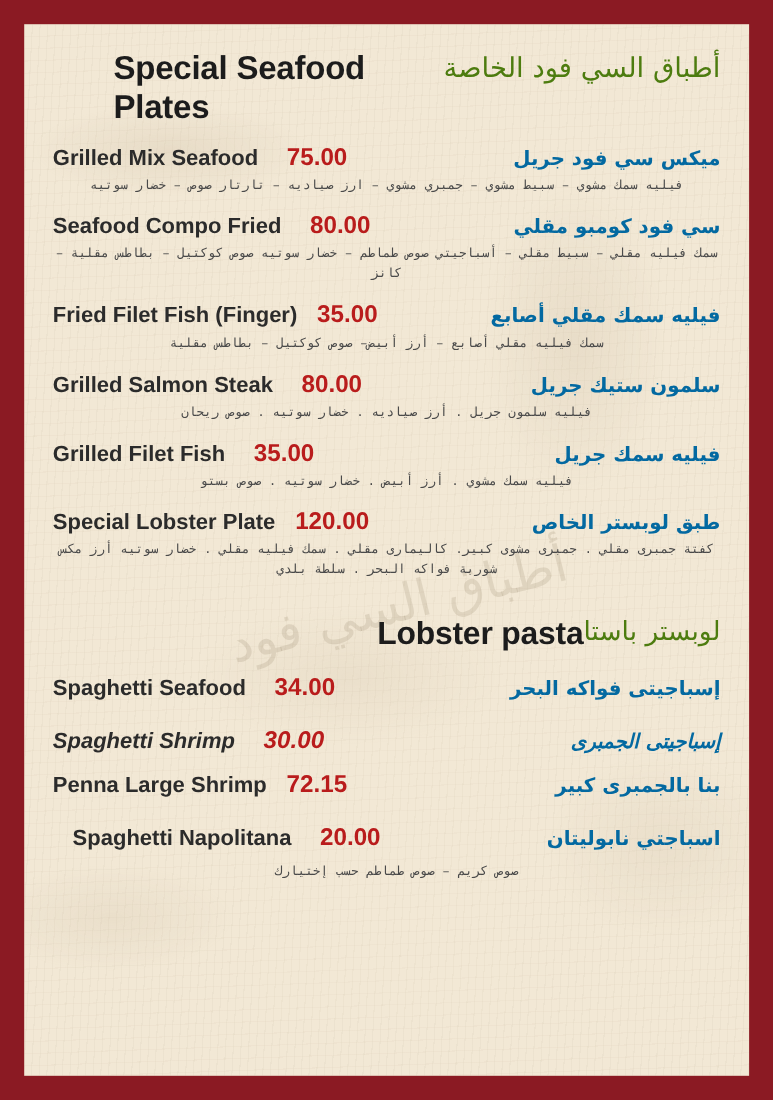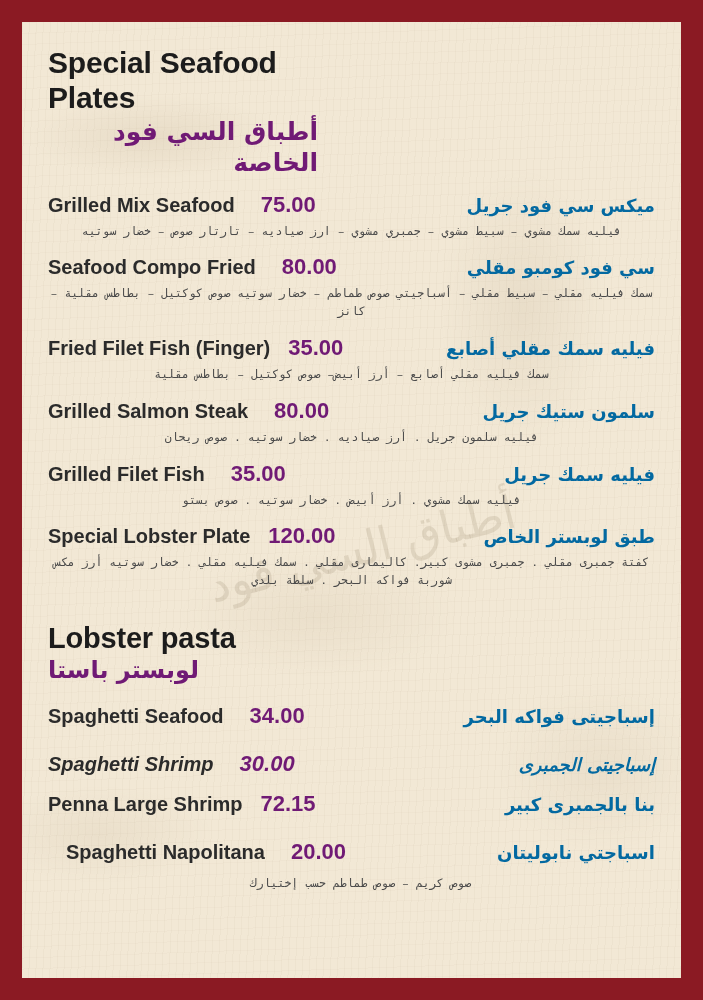--- a/index.html
+++ b/index.html
@@ -54,34 +54,33 @@
   }
   .content {
     position: relative;
     padding: 24px 26px 0 26px;
   }
   
   .section-head {
     display: flex;
     align-items: flex-start;
     justify-content: flex-end;
-    flex-direction: column;
   }
   .section-head .en {
     font-size: 30px;
     font-weight: bold;
     color: #1c1c1c;
     line-height: 1.16;
     max-width: 300px;
     letter-spacing: -.2px;
   }
   .section-head .ar {
     font-size: 25px;
-    font-weight: bold;
-    color: #701a75;
+    font-weight: normal;
+    color: #4d7c0f;
     direction: rtl;
     text-align: right;
     line-height: 1.24;
     max-width: 270px;
     font-family: "DejaVu Sans", sans-serif;
   }
   .section-head.pasta {
     margin-top: 32px;
   }
   .section-head.pasta .en { font-size: 29px; }
@@ -97,21 +96,21 @@
   }
   .name-en {
     font-size: 20px;
     font-weight: bold;
     color: #2b2b2b;
     white-space: nowrap;
   }
   .price {
     font-size: 22px;
     font-weight: bold;
-    color: #701a75;
+    color: #b91c1c;
     white-space: nowrap;
     margin-left: 18px;
   }
   .name-ar {
     font-size: 18px;
     font-weight: bold;
     color: #0369a1;
     direction: rtl;
     text-align: right;
     margin-left: auto;

